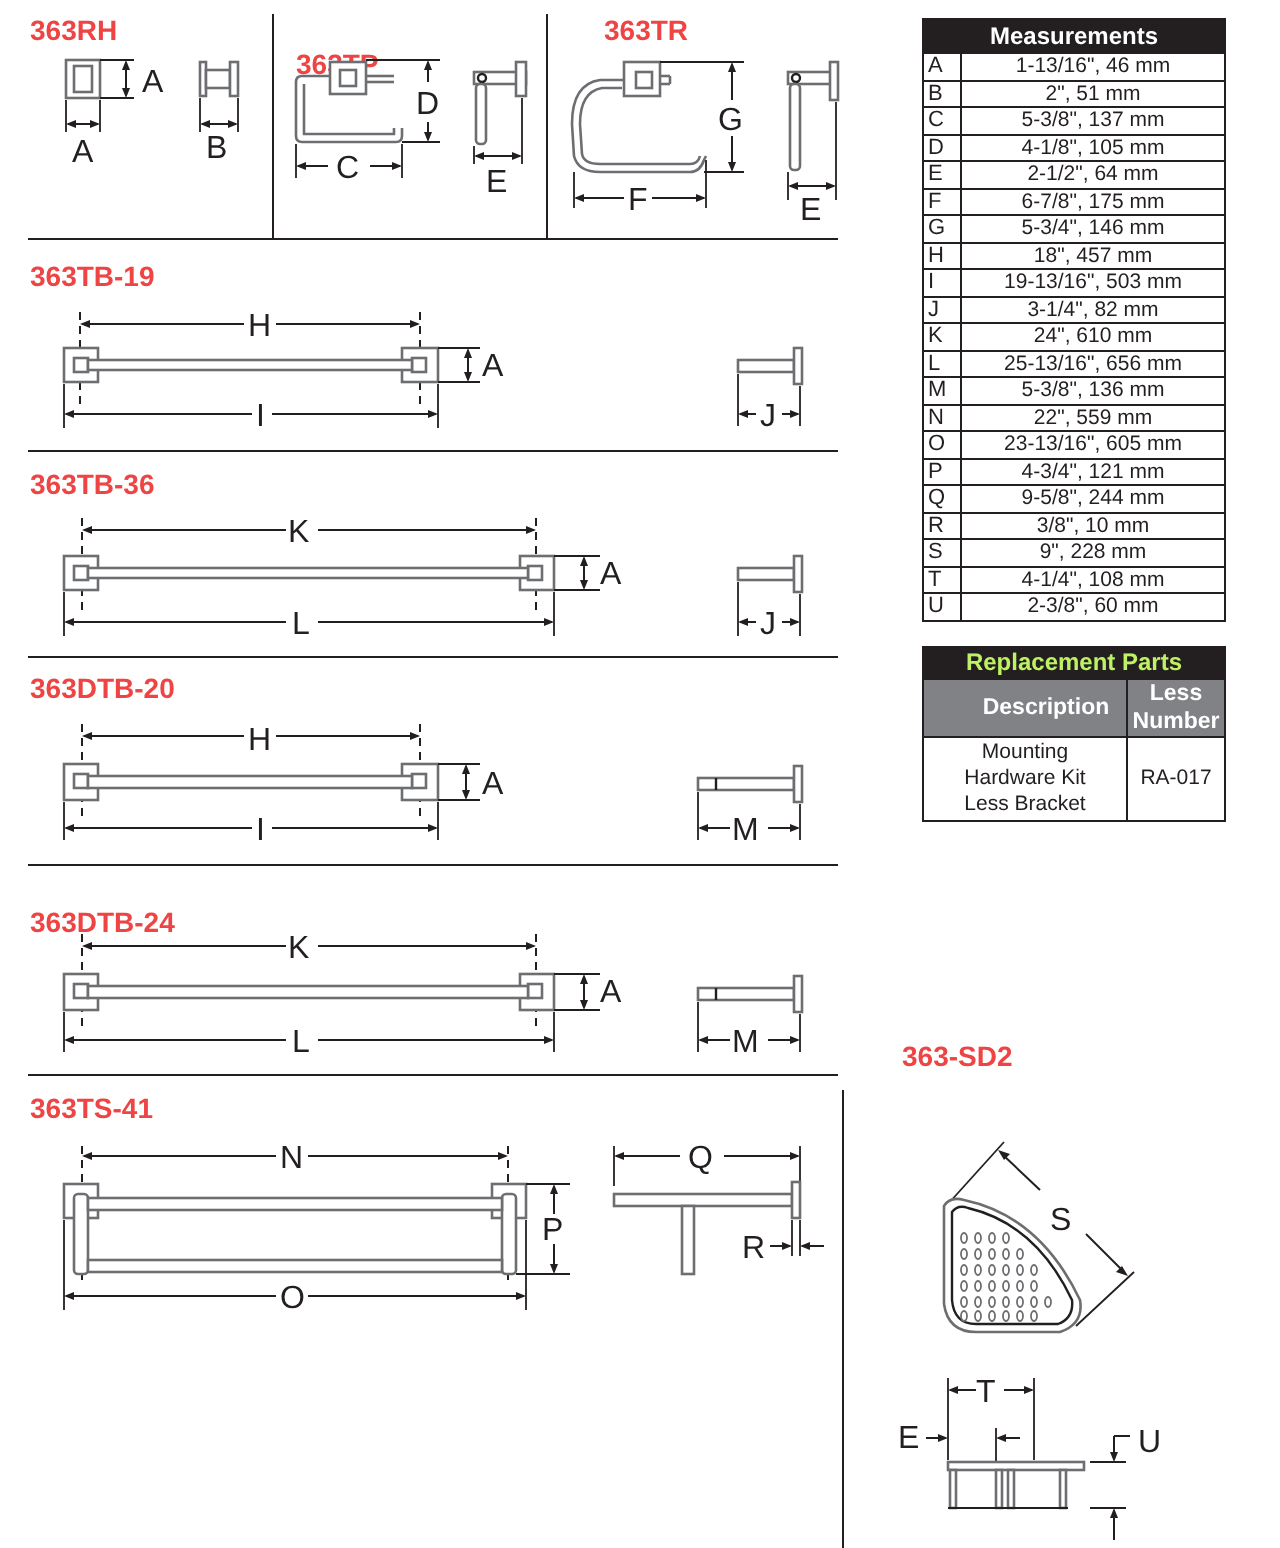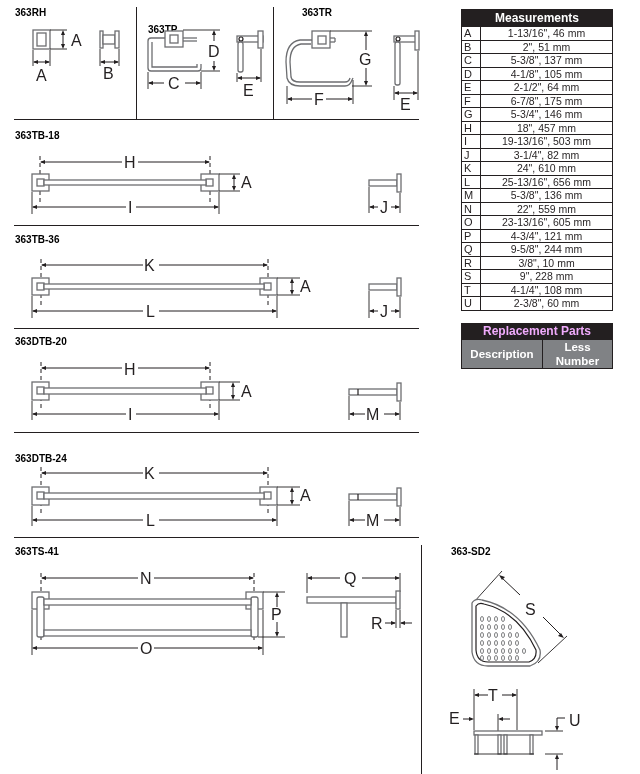--- a/index.html
+++ b/index.html
@@ -1,50 +1,50 @@
 <!DOCTYPE html>
 <html><head>
 <meta charset="utf-8">
 <style>
   html, body { margin:0; padding:0; background:#ffffff; }
   body { width:640px; height:774px; position:relative; overflow:hidden; font-family:"Liberation Sans", sans-serif; color:#231f20; }
   .abs { position:absolute; }
-  .title { font-weight:bold; font-size:10px; color:#000000; }
+  .title { font-weight:bold; font-size:14px; color:#ef4444; }
   .hline { position:absolute; height:1px; background:#231f20; }
   .vline { position:absolute; width:1px; background:#231f20; }
   svg { position:absolute; overflow:visible; }
   svg text { font-family:"Liberation Sans", sans-serif; font-size:16px; fill:#231f20; }
   .part { fill:#ffffff; stroke:#6d6e71; stroke-width:1.3; }
   .partd { fill:none; stroke:#231f20; stroke-width:1.2; }
   .dim { stroke:#231f20; stroke-width:1; fill:none; }
   .ext { stroke:#231f20; stroke-width:0.9; fill:none; }
   .dash { stroke:#231f20; stroke-width:1; stroke-dasharray:4 3; fill:none; }
   .arrow { fill:#231f20; }
 
   
   #meas { position:absolute; left:461px; top:9px; width:152px; border-collapse:collapse; font-size:10.5px; }
   #meas td, #meas th { border:1px solid #231f20; padding:0; line-height:12.5px; text-align:center; color:#231f20; }
   #meas .hdr { background:#231f20; color:#ffffff; font-weight:bold; font-size:12px; line-height:16px; }
   #meas .letter { width:16px; text-align:left; padding-left:2px; font-size:11px; }
   #meas .sub { background:#808285; color:#ffffff; font-weight:bold; font-size:11.5px; line-height:14px; }
-  #meas .rphdr { background:#231f20; color:#f0abfc; font-weight:bold; font-size:12px; line-height:15px; }
+  #meas .rphdr { background:#231f20; color:#bef264; font-weight:bold; font-size:12px; line-height:15px; }
   #meas .desc { font-size:10.5px; line-height:13px; padding:1px 0; }
 </style>
 </head>
 <body>
 
 <div class="abs title" style="left:15px;top:7px;">363RH</div>
 <div class="abs title" style="left:148px;top:24px;">363TP</div>
 <div class="abs title" style="left:302px;top:7px;">363TR</div>
-<div class="abs title" style="left:15px;top:130px;">363TB-18</div>
+<div class="abs title" style="left:15px;top:130px;">363TB-19</div>
 <div class="abs title" style="left:15px;top:234px;">363TB-36</div>
 <div class="abs title" style="left:15px;top:336px;">363DTB-20</div>
 <div class="abs title" style="left:15px;top:453px;">363DTB-24</div>
 <div class="abs title" style="left:15px;top:546px;">363TS-41</div>
-<div class="abs title" style="left:451px;top:546px;">363-SD2</div>
+<div class="abs title" style="left:451px;top:520px;">363-SD2</div>
 
 <div class="hline" style="left:14px;top:119px;width:405px;"></div>
 <div class="vline" style="left:136px;top:7px;height:113px;"></div>
 <div class="vline" style="left:273px;top:7px;height:113px;"></div>
 <div class="hline" style="left:14px;top:225px;width:405px;"></div>
 <div class="hline" style="left:14px;top:328px;width:405px;"></div>
 <div class="hline" style="left:14px;top:432px;width:405px;"></div>
 <div class="hline" style="left:14px;top:537px;width:405px;"></div>
 <div class="vline" style="left:421px;top:545px;height:229px;"></div>
 
@@ -517,17 +517,25 @@
       </tr>
 </tbody>
   </table>
 
 <table id="meas" style="top:323px;">
   <tbody>
       <tr>
         <th colspan="2" class="rphdr">Replacement Parts</th>
       </tr>
   <tr>
-    <th class="sub" style="width:80px;">Description</th>
+    <th class="sub" style="width:80px;padding-left:21px;">Description</th>
     <th class="sub">Less Number</th>
+  </tr>
+  <tr>
+    <td class="desc">
+      <div>Mounting</div>
+      <div>Hardware Kit</div>
+      <div>Less Bracket</div>
+    </td>
+    <td>RA-017</td>
   </tr>
 </tbody>
   </table>
 
 </body></html>

